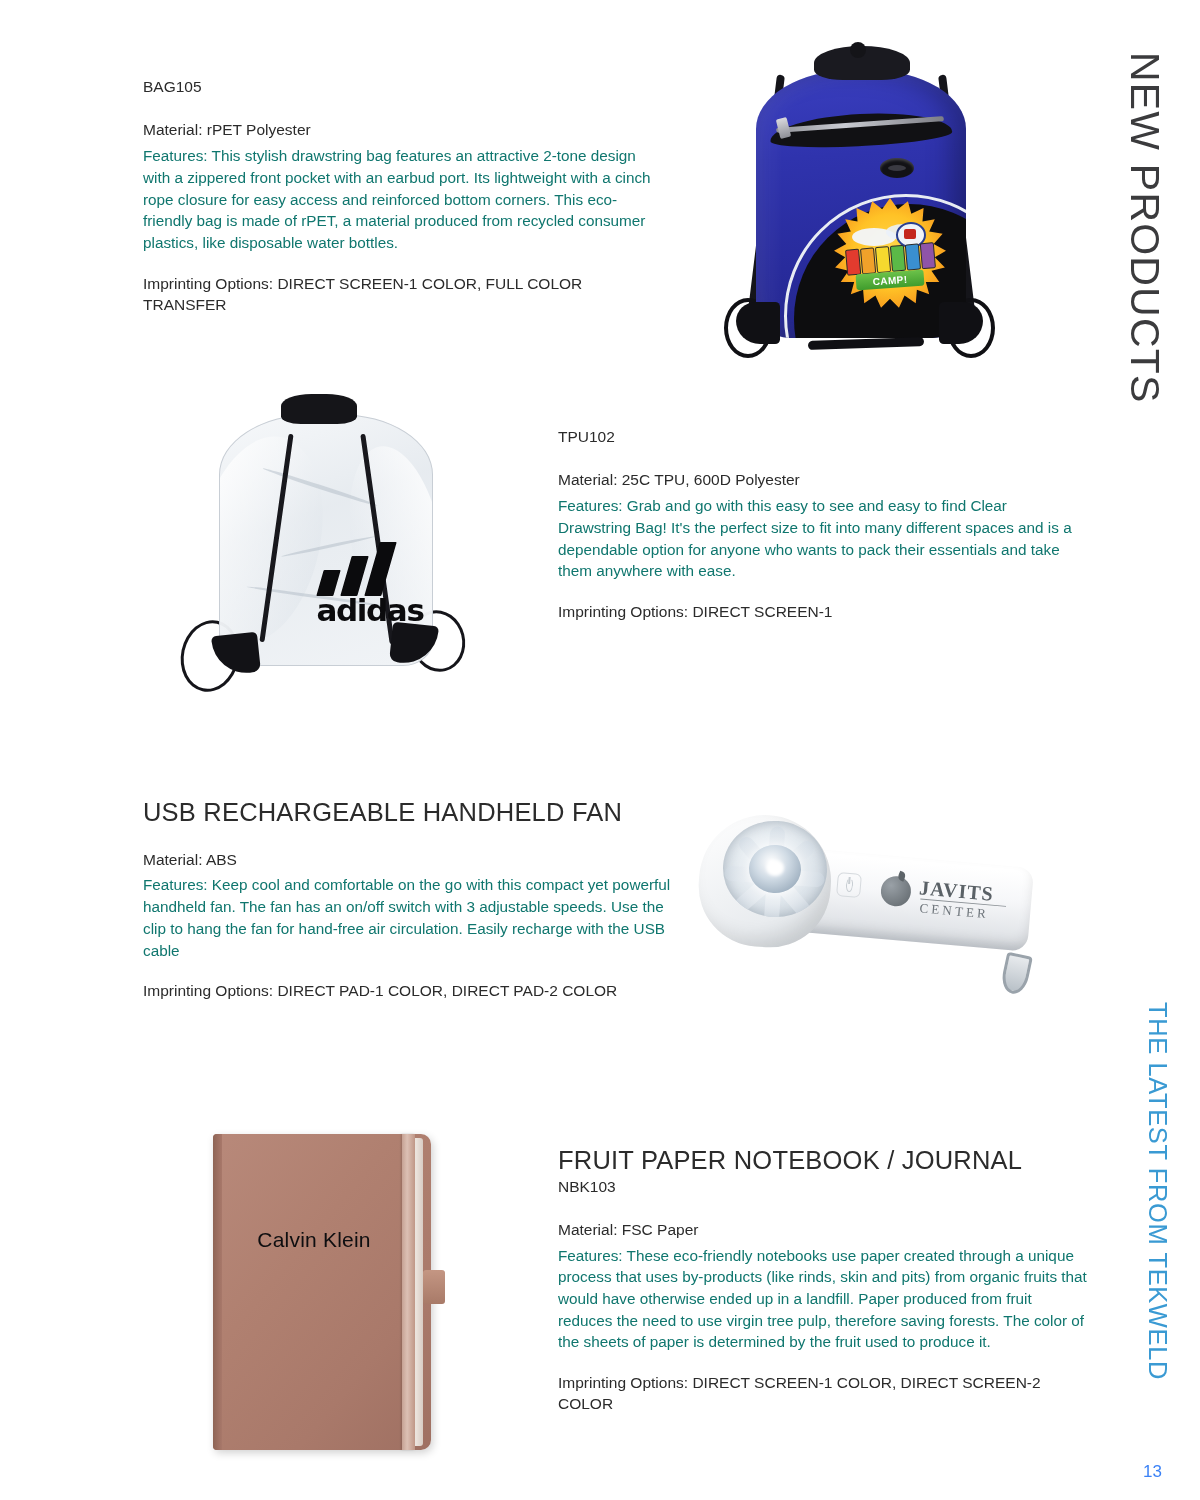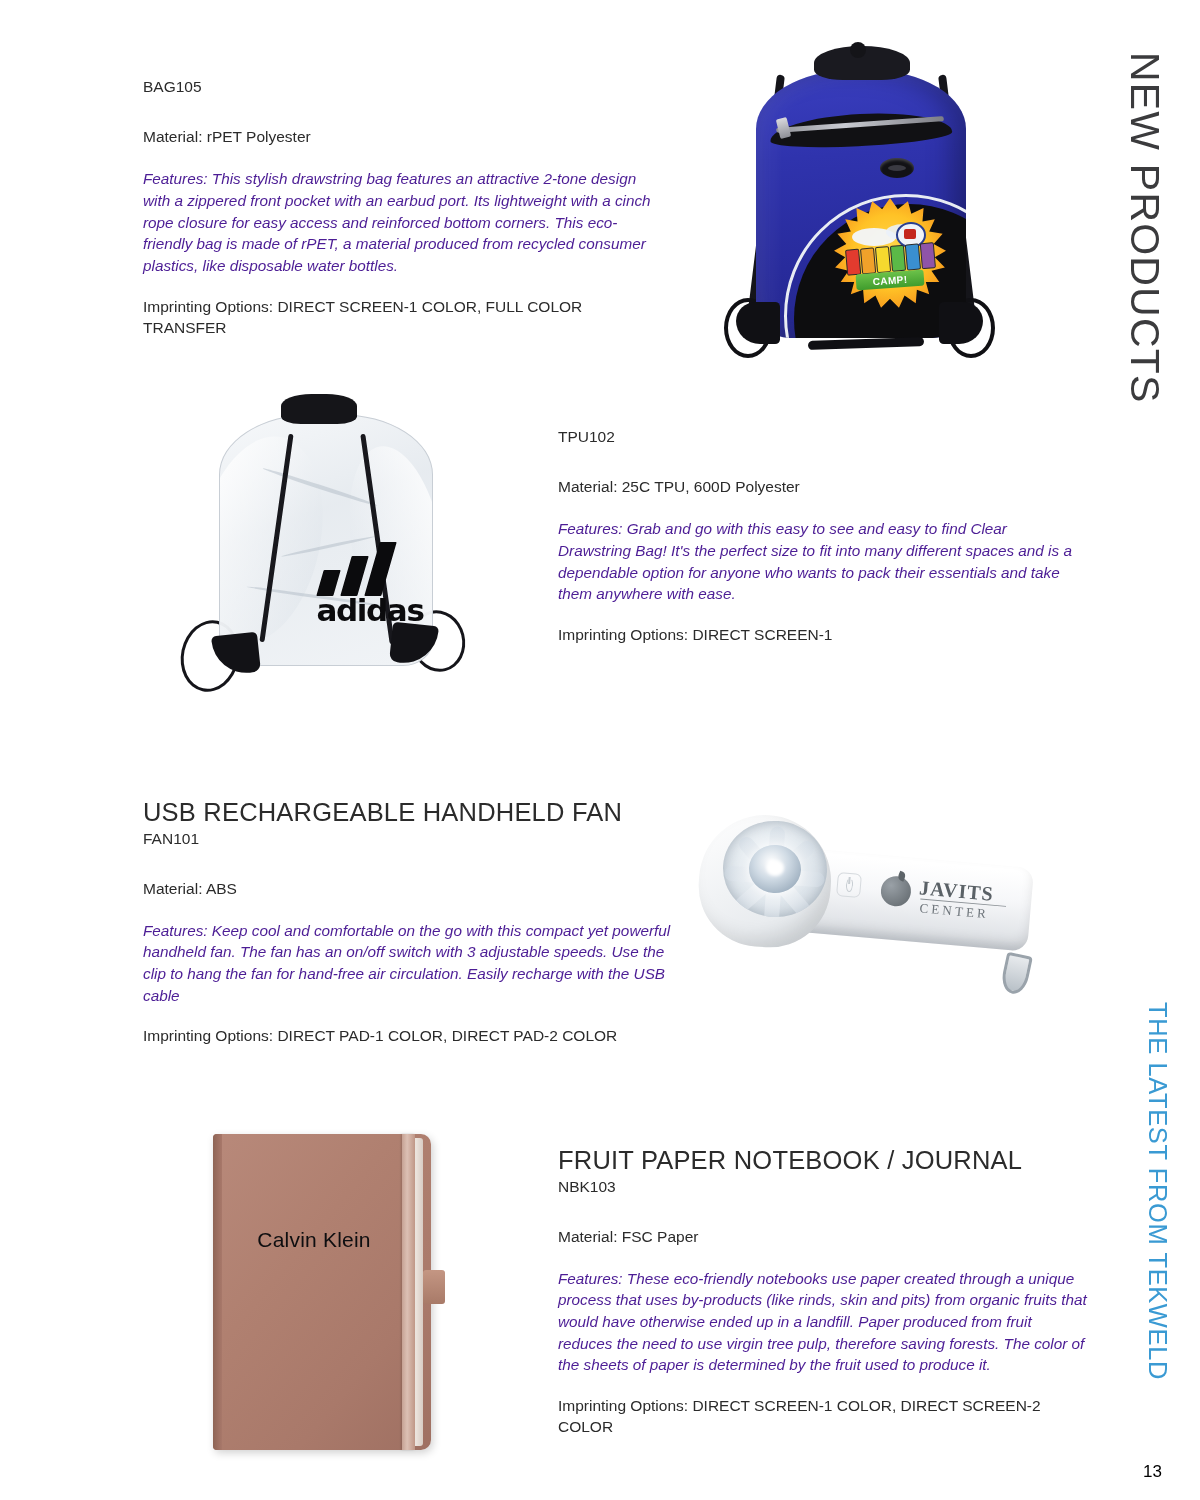--- a/index.html
+++ b/index.html
@@ -26,29 +26,28 @@
   .prod-sku{
     font-size:15.5px;
     font-weight:400;
     color:#2b2b2b;
     line-height:1.3;
     margin-top:2px;
   }
   .prod-material{
     font-size:15.5px;
     color:#2b2b2b;
-    margin-top:30px;
+    margin-top:23px;
     line-height:1.35;
   }
   .prod-features{
     font-size:15.3px;
-    color:#4c1d95;
-    margin-top:20px;
+    color:#0f766e;
+    margin-top:4px;
     line-height:1.42;
-    font-style:italic;
   }
   .prod-imprint{
     font-size:15.5px;
     color:#2b2b2b;
     margin-top:20px;
     line-height:1.35;
   }
 
   
   .vert{
@@ -68,21 +67,21 @@
     left:1172px;top:1002px;
     transform:rotate(90deg);
     font-size:25.5px;
     letter-spacing:.6px;
     color:#3a9ad3;
   }
   #page-number{
     position:absolute;
     right:38px;bottom:18px;
     font-size:17px;
-    color:#000000;
+    color:#3b82f6;
   }
 
   
   .imgwrap{position:absolute;}
 
   
   .bag1{width:275px;height:330px;}
   .bag1 .body{
     position:absolute;left:34px;top:22px;width:210px;height:268px;
     background:linear-gradient(175deg,#3a3fc0 0%,#2f33ad 32%,#282b9c 70%,#23268c 100%);
@@ -472,21 +471,20 @@
 
   <div class="block" style="left:558px;top:425px;width:522px;">
     <div class="prod-sku">TPU102</div>
     <div class="prod-material">Material: 25C TPU, 600D Polyester</div>
     <div class="prod-features">Features:  Grab and go with this easy to see and easy to find Clear Drawstring Bag! It's the perfect size to fit into many different spaces and is a dependable option for anyone who wants to pack their essentials and take them anywhere with ease.</div>
     <div class="prod-imprint">Imprinting Options: DIRECT SCREEN-1</div>
   </div>
 
   <div class="block" style="left:143px;top:798px;width:540px;">
     <div class="prod-title">USB RECHARGEABLE HANDHELD FAN</div>
-    <div class="prod-sku">FAN101</div>
     <div class="prod-material">Material: ABS</div>
     <div class="prod-features">Features:  Keep cool and comfortable on the go with this compact yet powerful handheld fan. The fan has an on/off switch with 3 adjustable speeds. Use the clip to hang the fan for hand-free air circulation. Easily recharge with the USB cable</div>
     <div class="prod-imprint">Imprinting Options: DIRECT PAD-1 COLOR, DIRECT PAD-2 COLOR</div>
   </div>
 
   <div class="imgwrap fan" style="left:685px;top:805px;">
     <div class="barrel"></div>
     <div class="head"></div>
     <div class="ring">
       <div class="blade" style="transform:rotate(0deg);"></div>

